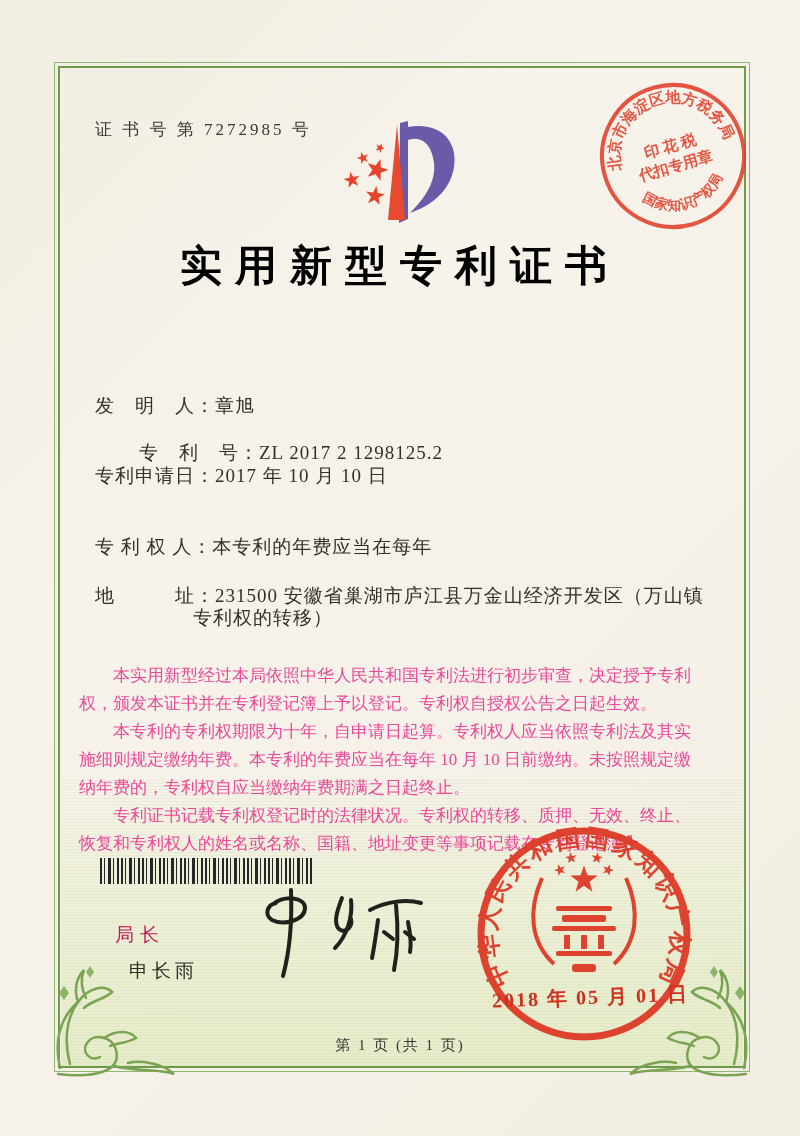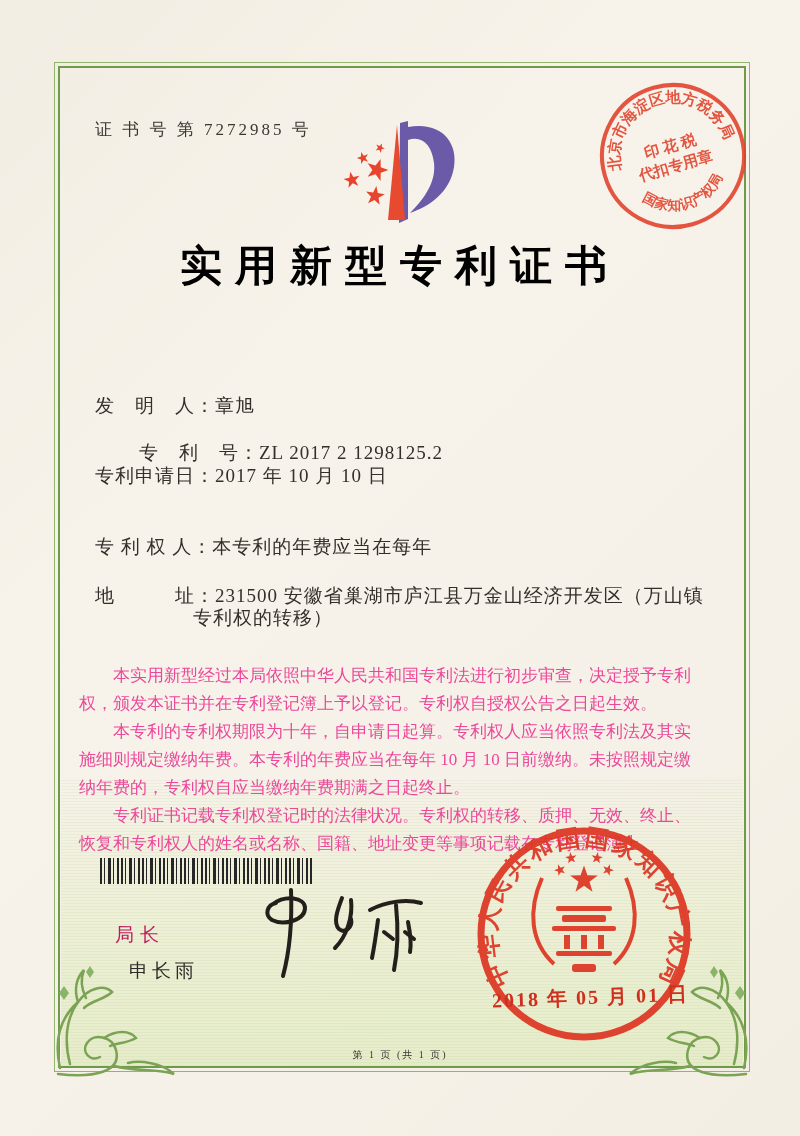--- a/index.html
+++ b/index.html
@@ -73,21 +73,21 @@
   .director-name  { position:absolute; left:113px; top:958px; font-size:19px; letter-spacing:4px; color:#2e2b27;margin-left:16px; }
 
   .signature { position:absolute; left:245px; top:878px; width:190px; height:108px; }
 
   .seal { position:absolute; left:468px; top:818px; width:232px; height:232px; opacity:0.92; }
   .seal-date {
     position:absolute; left:492px; top:984px; font-size:20px; letter-spacing:2px;
     color:#cf2f1c; font-weight:bold; transform:rotate(-2deg); white-space:nowrap;
   }
 
-  .footer { position:absolute; left:0; top:1036px; width:800px; text-align:center; font-size:10px; letter-spacing:2px; color:#3b3733;margin-top:12px; }
+  .footer { position:absolute; left:0; top:1036px; width:800px; text-align:center; font-size:15px; letter-spacing:2px; color:#3b3733; }
 
   .flourish { position:absolute; width:175px; height:140px; }
   .flourish.bl { left:44px; top:946px; }
   .flourish.br { left:585px; top:946px; transform:scaleX(-1); }
 
   svg text { font-family:"Liberation Serif","DejaVu Serif",serif; }
 </style>
 </head>
 <body>
 

